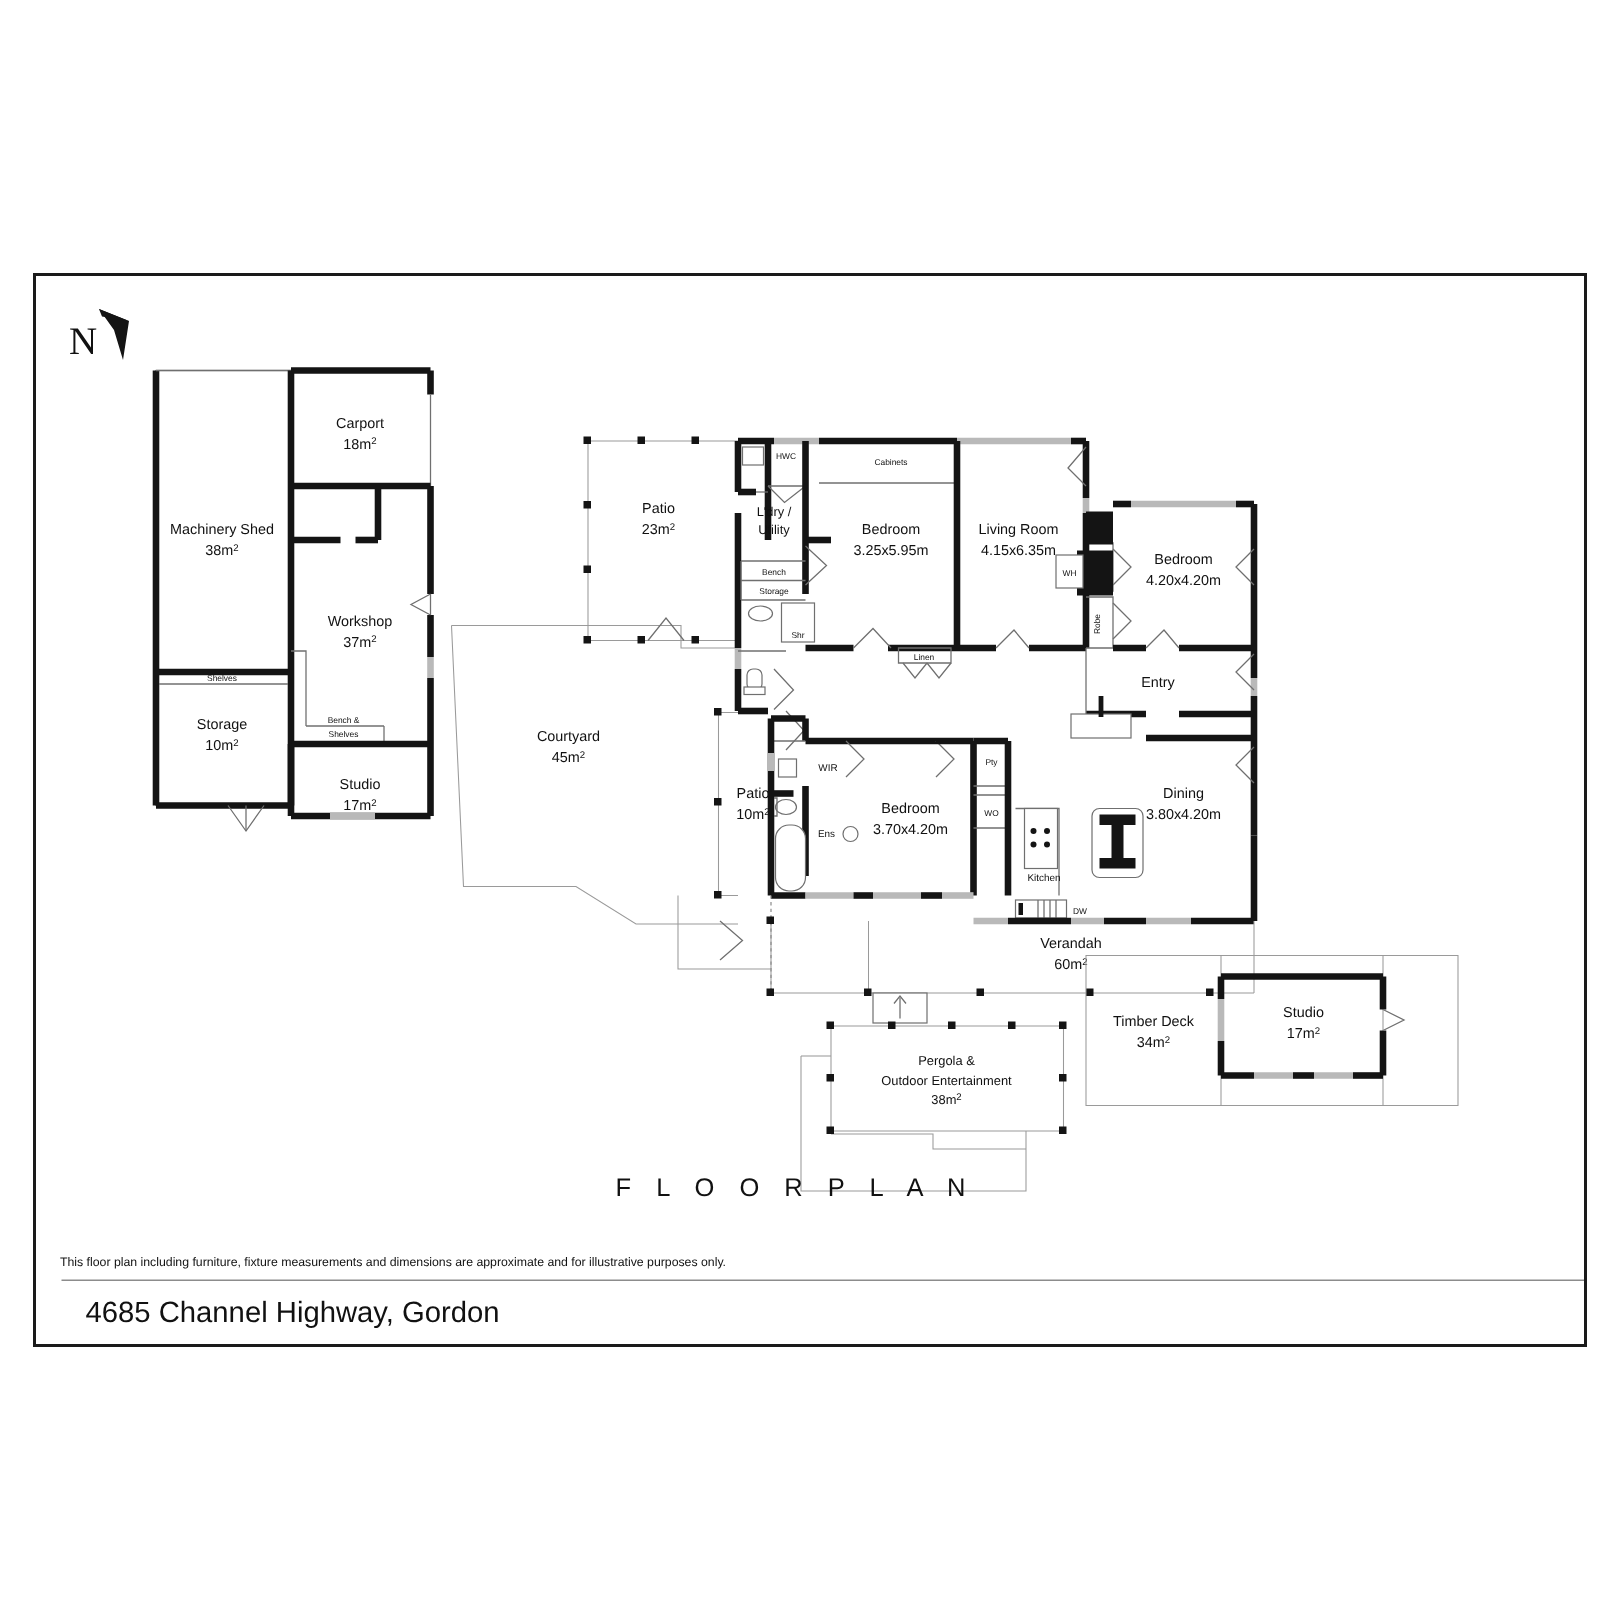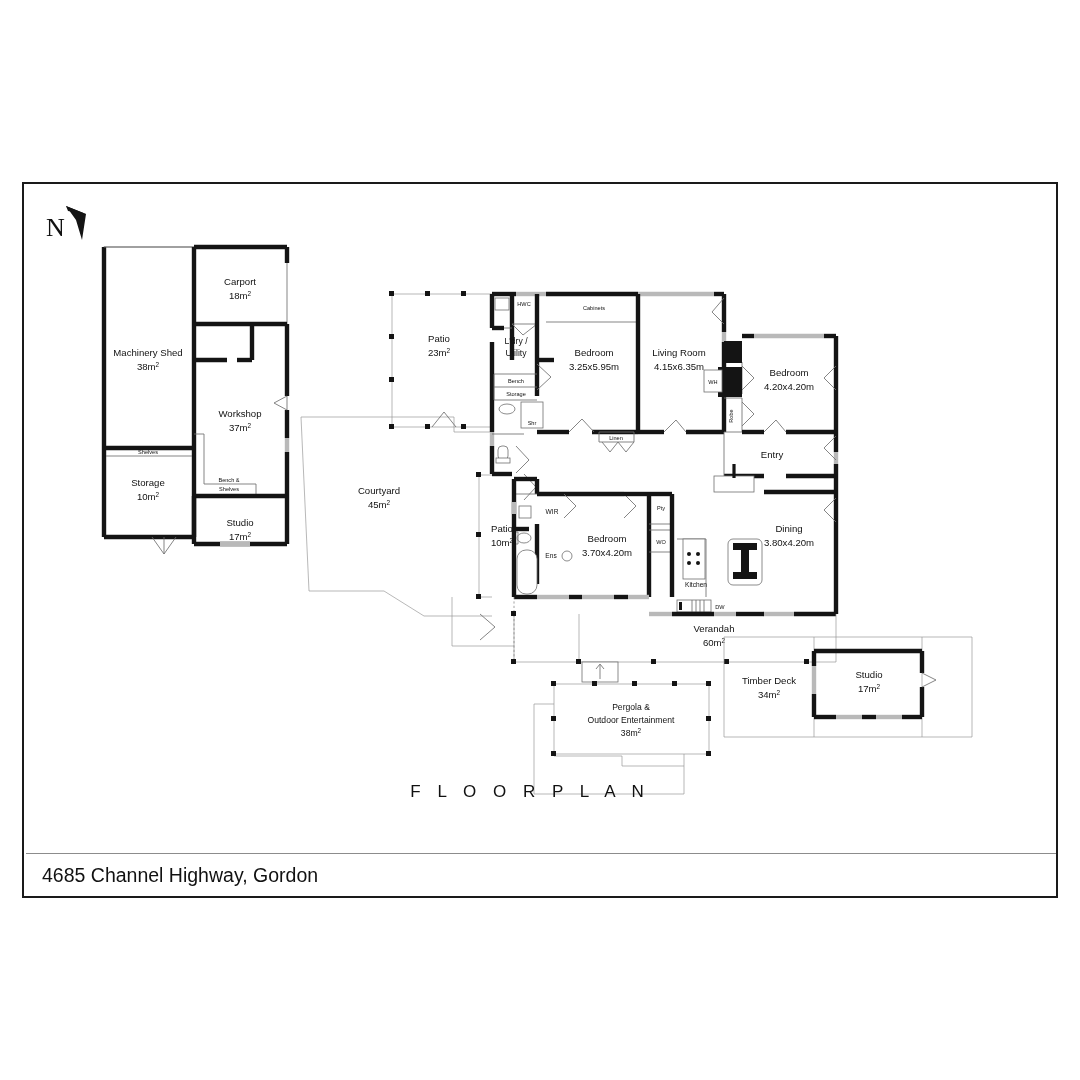--- a/index.html
+++ b/index.html
@@ -20,21 +20,21 @@
   .w-thick{stroke:#141414;stroke-width:4.4;fill:none;stroke-linecap:butt;}
   .w-med{stroke:#141414;stroke-width:3.2;fill:none;}
   .w-thin{stroke:#6f6f6f;stroke-width:0.85;fill:none;}
   .w-hair{stroke:#9a9a9a;stroke-width:0.7;fill:none;}
   .w-win{stroke:#b9b9b9;stroke-width:4.4;fill:none;}
   .dashed{stroke:#8a8a8a;stroke-width:0.8;fill:none;stroke-dasharray:2.2 2.2;}
   .fill-blk{fill:#141414;stroke:none;}
   .fill-wht{fill:#ffffff;stroke:#6f6f6f;stroke-width:0.8;}
   .door{stroke:#6f6f6f;stroke-width:0.85;fill:none;}
   .post{fill:#141414;}
-  #addrbar{position:absolute;left:2px;right:0;bottom:0;height:42px;border-top:1.6px solid #8c8c8c;display:flex;align-items:center;}
+  #addrbar{position:absolute;left:17px;right:0;bottom:0;height:42px;border-top:1.6px solid #8c8c8c;display:flex;align-items:center;}
   #addrbar span{padding-left:16px;}
   #disclaimer{position:absolute;left:16px;bottom:48px;line-height:13px;}
   #disclaimer div{white-space:nowrap;}
 </style>
 </head>
 <body>
 
 <div id="page">
   <div id="frame">
 
@@ -393,20 +393,21 @@
         <path class="w-thick" d="M878 533 L898 533"></path>
         <text class="txt rm" x="845" y="494">Studio</text>
         <text class="txt rm" x="845" y="508"><tspan>17m</tspan><tspan class="sup" dy="-3">2</tspan></text>
       </g>
 
       <text class="txt planword" x="506" y="613">F L O O R   P L A N</text>
 
     </svg>
 
     <div id="disclaimer">
+      <div class="disc">This floor plan including furniture, fixture measurements and dimensions are approximate and for illustrative purposes only.</div>
     </div>
 
     <div id="addrbar">
       <span class="addr">4685 Channel Highway, Gordon</span>
     </div>
 
   </div>
 </div>
 
 </body></html>

